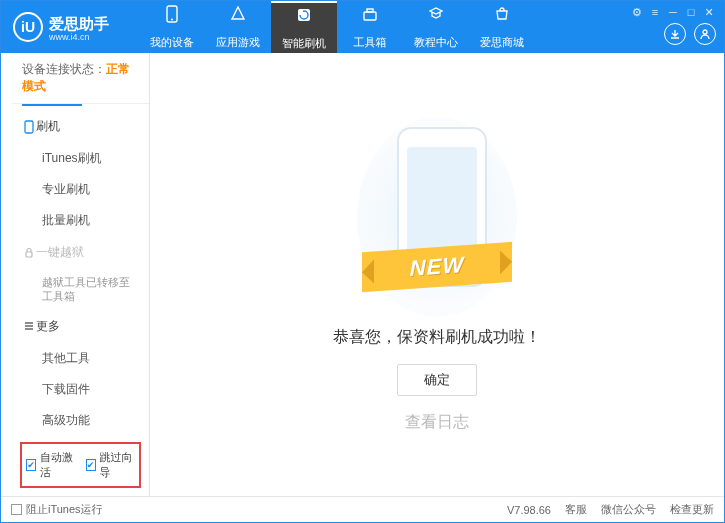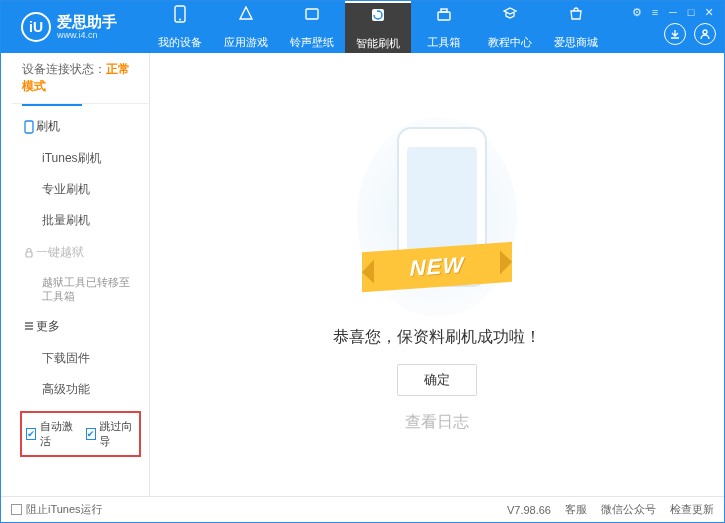--- a/index.html
+++ b/index.html
@@ -1,19 +1,19 @@
 <!DOCTYPE html>
 <html><head>
 <meta charset="utf-8">
 <style>
 * { margin: 0; padding: 0; box-sizing: border-box; font-family: "Microsoft YaHei", Arial, sans-serif; }
 body { background: #f5f5f5; display: flex; align-items: center; justify-content: center; min-height: 100vh; }
 .window { width: 725px; height: 523px; background: #fff; border: 1px solid #2a8cea; display: flex; flex-direction: column; overflow: hidden; }
 .titlebar { height: 52px; background: #1b8bef; display: flex; align-items: center; color: #fff; position: relative; }
-.logo-area { display: flex; align-items: center; padding: 0 12px; min-width: 138px; margin-left: 8px; }
+.logo-area { display: flex; align-items: flex-end; padding: 0 12px; min-width: 138px; }
 .logo { width: 30px; height: 30px; border: 2px solid #fff; border-radius: 50%; display: flex; align-items: center; justify-content: center; font-weight: bold; font-size: 14px; margin-right: 6px; }
 .brand-title { font-size: 15px; font-weight: bold; line-height: 1.1; }
 .brand-sub { font-size: 9px; opacity: .85; }
 .nav { display: flex; flex: 1; height: 100%; }
 .nav-item { width: 66px; display: flex; flex-direction: column; align-items: center; justify-content: center; cursor: pointer; font-size: 11px; gap: 12px; }
 .nav-item.active { background: #404040; border-top: 2px solid #fff; }
 .nav-item .icon { width: 18px; height: 18px; display: flex; align-items: center; justify-content: center; }
 .winbtns { position: absolute; top: 0; right: 0; display: flex; gap: 4px; padding: 4px 8px; font-size: 11px; }
 .winbtn { width: 14px; height: 14px; display: flex; align-items: center; justify-content: center; cursor: pointer; opacity: .85; }
 .extra-btns { position: absolute; right: 8px; top: 22px; display: flex; gap: 8px; }
@@ -76,28 +76,20 @@
         <span>我的设备</span>
       </div>
       <div class="nav-item">
         <span class="icon">
             <svg width="16" height="16" viewBox="0 0 16 16">
               <path d="M8 1 L14 13 H2 Z" fill="none" stroke="#fff" stroke-width="1.4"></path>
             </svg>
           </span>
         <span>应用游戏</span>
       </div>
-      <div class="nav-item">
-        <span class="icon">
-            <svg width="16" height="16" viewBox="0 0 16 16">
-              <rect x="2" y="3" width="12" height="10" rx="1" fill="none" stroke="#fff" stroke-width="1.4"></rect>
-            </svg>
-          </span>
-        <span>铃声壁纸</span>
-      </div>
       <div class="nav-item active">
         <span class="icon">
             <svg width="16" height="16" viewBox="0 0 16 16">
               <rect x="2" y="2" width="12" height="12" rx="2" fill="#fff"></rect>
               <path d="M8 4 A4 4 0 1 1 4 8" fill="none" stroke="#1b8bef" stroke-width="1.5"></path>
               <path d="M7 3 L9 5 L7 5 Z" fill="#1b8bef"></path>
             </svg>
           </span>
         <span>智能刷机</span>
       </div>
@@ -182,20 +174,21 @@
       <div class="side-note">越狱工具已转移至工具箱</div>
 
       <div class="side-section-header">
         <span class="sicon">
             <svg width="12" height="12" viewBox="0 0 12 12">
               <path d="M2 3 H10 M2 6 H10 M2 9 H10" stroke="#666" stroke-width="1.3"></path>
             </svg>
           </span>
         <span>更多</span>
       </div>
+      <div class="side-item">其他工具</div>
       <div class="side-item">下载固件</div>
       <div class="side-item">高级功能</div>
 
       <div class="options-box">
         <label class="chk">
           <span class="chkbox">✔</span>
           <span>自动激活</span>
         </label>
         <label class="chk">
           <span class="chkbox">✔</span>

